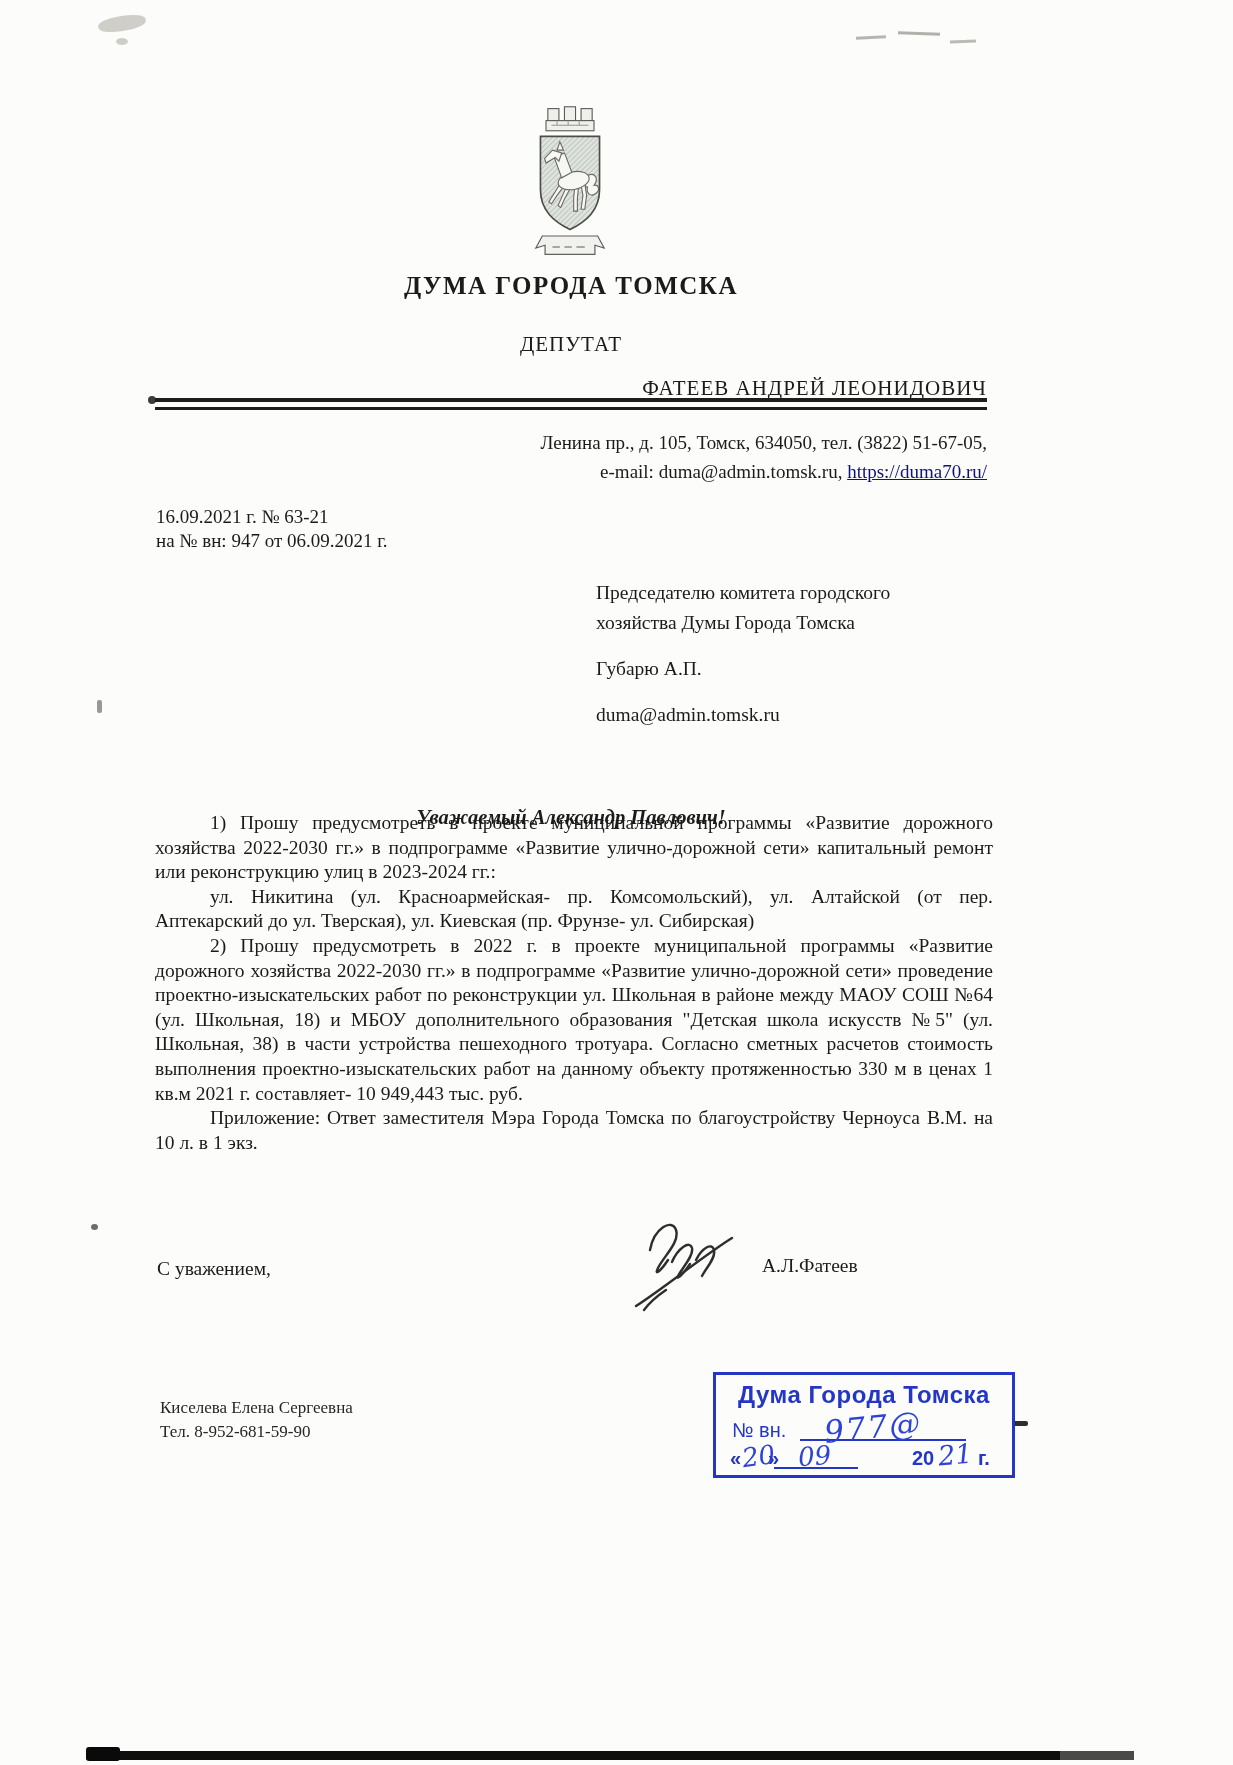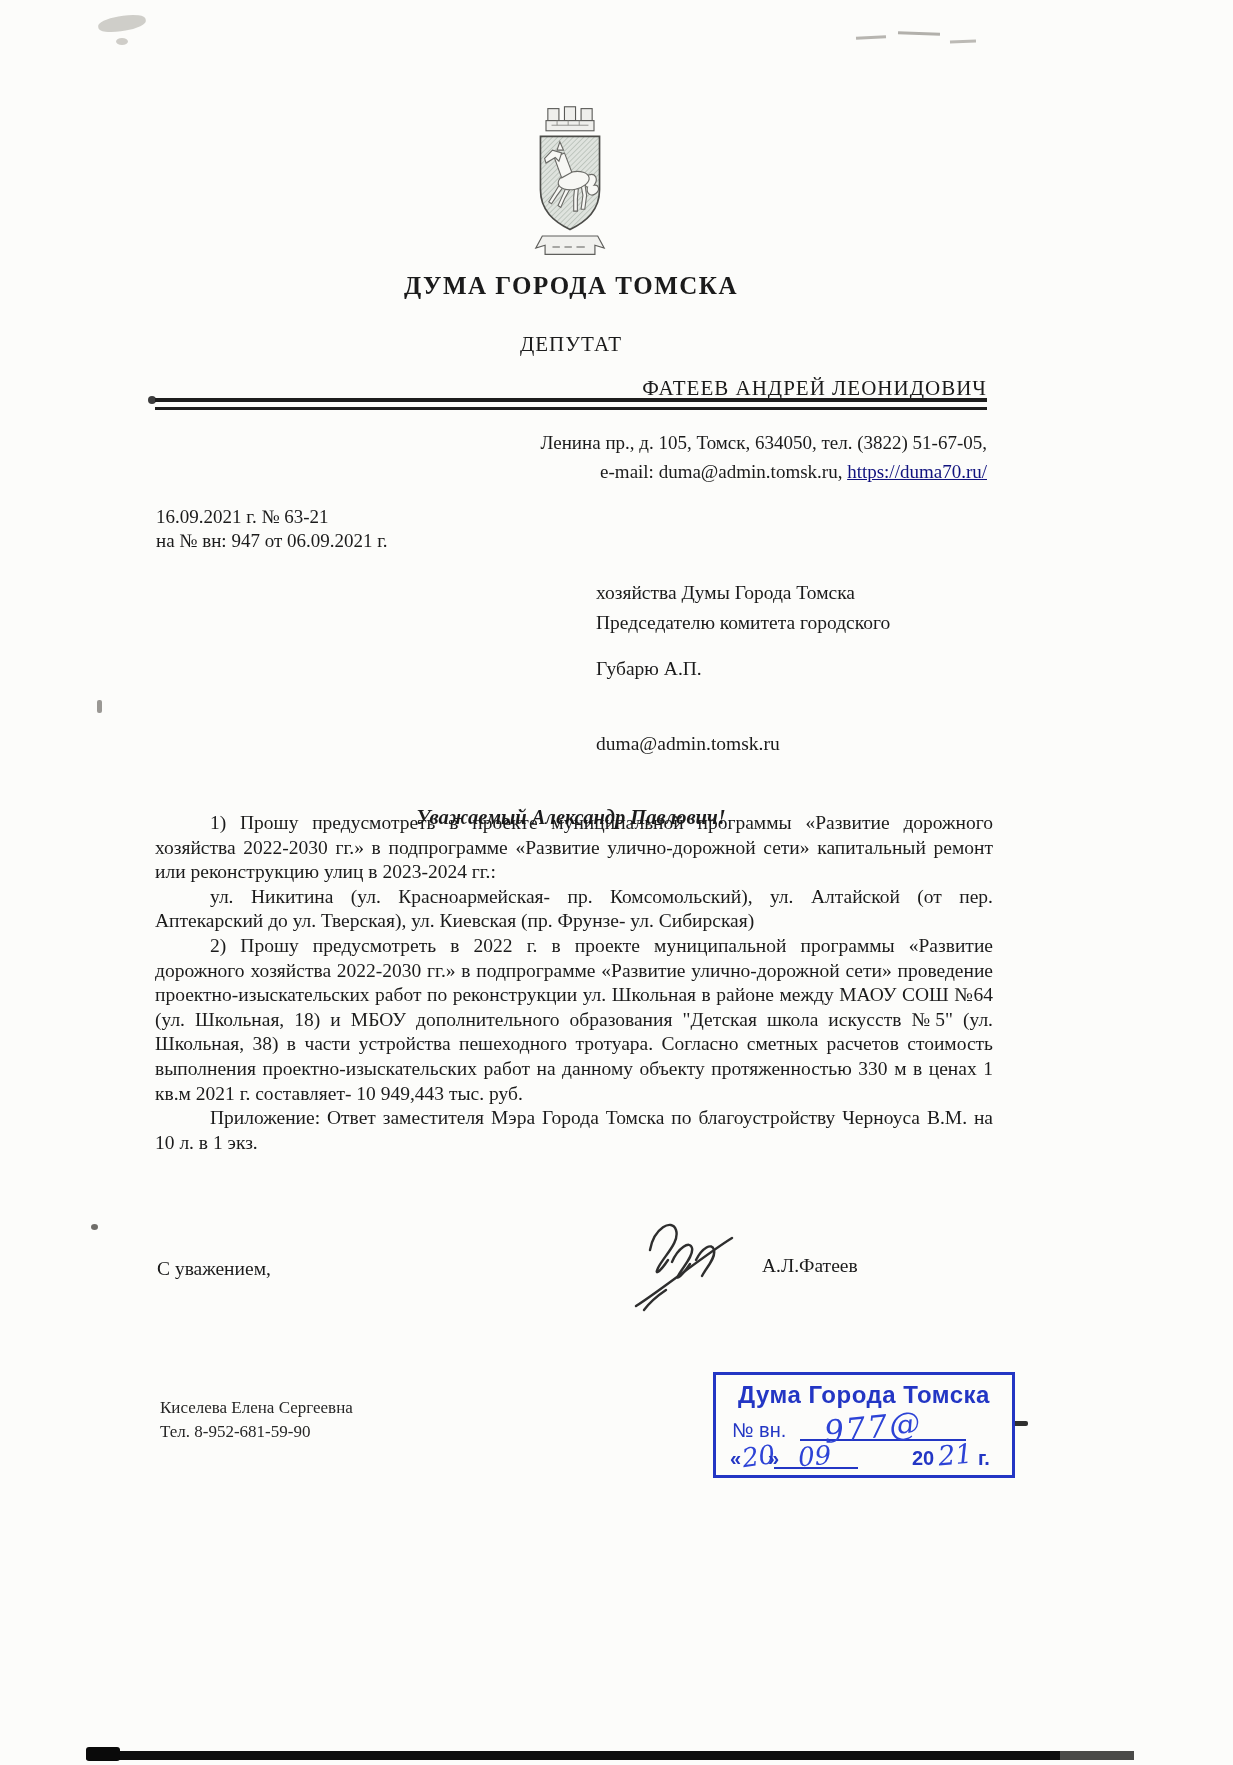--- a/index.html
+++ b/index.html
@@ -22,21 +22,21 @@
   .double-rule{position:absolute;left:155px;top:398px;width:832px;height:5px;
     border-top:4px solid #1d1d1d;border-bottom:3px solid #1d1d1d;}
   .contact{position:absolute;left:155px;top:428px;width:832px;text-align:right;
     font-size:19px;line-height:29px;}
   .contact a, .site-link{color:#10127e;text-decoration:underline;cursor:pointer;}
   
   .refs{position:absolute;left:156px;top:505px;font-size:19px;line-height:24px;}
   
   .addressee{position:absolute;left:596px;top:578px;width:370px;font-size:19.5px;line-height:30px;}
   .addressee .gap-sm{margin-top:16px;}
-  .addressee .gap-lg{margin-top:45px;}
+  .addressee .gap-lg{margin-top:16px;}
   
   .greeting{position:absolute;left:155px;top:806px;width:832px;text-align:center;
     font-weight:bold;font-size:20.5px;font-style:italic;}
   .letter-body{position:absolute;left:155px;top:811px;width:838px;
     font-size:19.5px;line-height:24.6px;text-align:justify;}
   .letter-body p{margin:0;text-indent:55px;}
   
   .respect{position:absolute;left:157px;top:1258px;font-size:19.5px;}
   .signature{position:absolute;left:620px;top:1210px;width:150px;height:110px;}
   .sig-name{position:absolute;left:762px;top:1255px;font-size:19.5px;}
@@ -148,22 +148,22 @@
       <span>e-mail: duma@admin.tomsk.ru, </span><span class="site-link">https://duma70.ru/</span>
     </div>
   </div>
 
   <div class="refs">
     <div>16.09.2021 г. № 63-21</div>
     <div>на № вн: 947 от 06.09.2021 г.</div>
   </div>
 
   <div class="addressee">
+    <div>Председателю комитета городского</div>
     <div>хозяйства Думы Города Томска</div>
-    <div>Председателю комитета городского</div>
     <div class="gap-sm">Губарю А.П.</div>
     <div class="gap-lg">duma@admin.tomsk.ru</div>
   </div>
 
   <div class="greeting">Уважаемый Александр Павлович!</div>
 
   <div class="letter-body">
     <p>1) Прошу предусмотреть в проекте муниципальной программы «Развитие дорожного хозяйства 2022-2030 гг.» в подпрограмме «Развитие улично-дорожной сети» капитальный ремонт или реконструкцию улиц в 2023-2024 гг.:</p>
     <p>ул. Никитина (ул. Красноармейская- пр. Комсомольский), ул. Алтайской (от пер. Аптекарский до ул. Тверская), ул. Киевская (пр. Фрунзе- ул. Сибирская)</p>
     <p>2)  Прошу предусмотреть в 2022 г. в проекте муниципальной программы «Развитие дорожного хозяйства 2022-2030 гг.» в подпрограмме «Развитие улично-дорожной сети» проведение проектно-изыскательских работ по реконструкции ул. Школьная в районе между МАОУ СОШ №64 (ул. Школьная, 18) и МБОУ дополнительного образования "Детская школа искусств №5" (ул. Школьная, 38) в части устройства пешеходного тротуара. Согласно сметных расчетов стоимость выполнения проектно-изыскательских работ на данному объекту протяженностью 330 м в ценах 1 кв.м 2021 г. составляет- 10 949,443 тыс. руб.</p>

